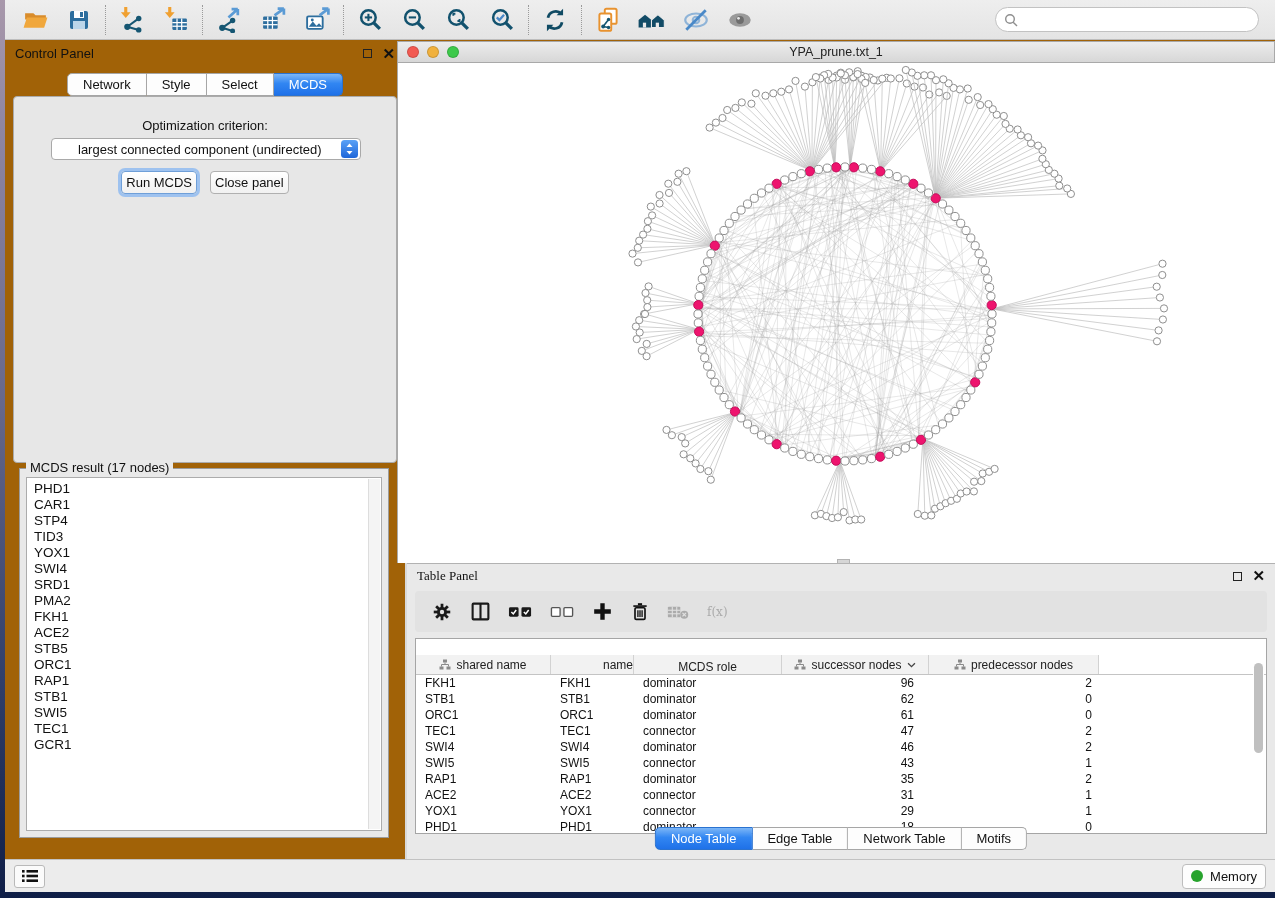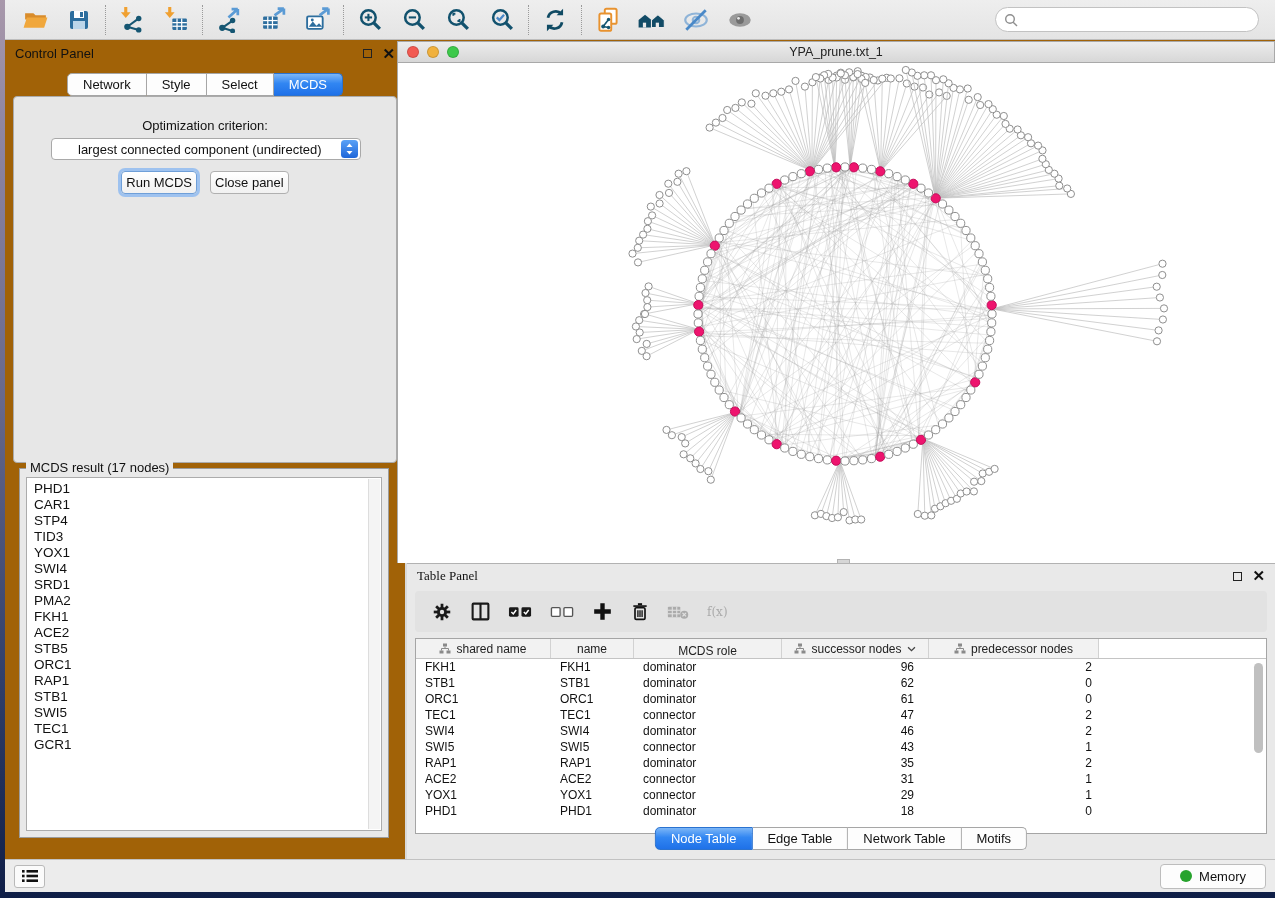--- a/index.html
+++ b/index.html
@@ -74,44 +74,44 @@
 
   
   .table-panel { position:absolute; left:402px; top:563px; right:0; bottom:33px; background:#e9e9e9; border-top:1px solid #b2b2b2; }
   .tp-header { height:24px; display:flex; align-items:flex-end; padding:4px 10px;font-family:Liberation Serif, serif; }
   .tp-toolbar { position:absolute; top:27px; left:8px; right:8px; height:41px; background:#e2e2e2;
                 border-radius:4px; display:flex; align-items:center; gap:17px; padding:0 16px; }
   .tp-tool { display:flex; align-items:center; justify-content:center; }
   .fx-label { font-family:"DejaVu Serif", serif; font-size:12px; color:#ababab; }
 
   .node-table { position:absolute; top:74px; left:8px; right:8px; height:196px; background:#fff; border:1px solid #a5a5a5; }
-  .nt-header { display:flex; height:20px; border-bottom:1px solid #c4c4c4; }
+  .nt-header { display:flex; height:20px; border-bottom:1px solid #c4c4c4;margin-top:16px; }
   .nt-hcell { background:#f2f2f2; border-right:1px solid #d2d2d2; display:flex; align-items:center;
               justify-content:center; gap:5px; font-size:12px; color:#222; flex:0 0 auto; }
-  .nt-hcell:nth-child(1){ width:135px; } .nt-hcell:nth-child(2){ width:83px; }
+  .nt-hcell:nth-child(1){ width:135px; } .nt-hcell:nth-child(2){ width:83px;justify-content:flex-end; }
   .nt-hcell:nth-child(3){ width:148px;flex-direction:column; } .nt-hcell:nth-child(4){ width:147px; }
   .nt-hcell:nth-child(5){ width:170px; }
   .nt-row { display:flex; height:16px; align-items:center; font-size:12px; }
   .nt-cell { flex:0 0 auto; padding-left:9px; white-space:nowrap; overflow:hidden; }
   .nt-row .nt-cell:nth-child(1){ width:135px; } .nt-row .nt-cell:nth-child(2){ width:83px; }
   .nt-row .nt-cell:nth-child(3){ width:148px; }
   .nt-row .nt-cell:nth-child(4){ width:147px; text-align:right; padding-right:15px; padding-left:0; }
   .nt-row .nt-cell:nth-child(5){ width:170px; text-align:right; padding-right:7px; padding-left:0; }
   .table-scroll { position:absolute; top:22px; bottom:2px; right:2px; width:11px; background:#fff; }
   .table-thumb { position:absolute; top:2px; left:1px; width:9px; height:90px; background:#c0c0c0; border-radius:5px; }
 
   .tp-tabs { position:absolute; bottom:9px; left:50%; transform:translateX(-50%); display:flex; }
 
   
   .status-bar { position:absolute; bottom:0; left:0; right:0; height:33px; background:#ececec;
                 border-top:1px solid #c2c2c2; display:flex; align-items:center; padding:0 9px; }
   .list-btn { width:31px; height:23px; background:#fbfbfb; border:1px solid #b9b9b9; border-radius:3px;
               display:flex; align-items:center; justify-content:center; }
   .memory-btn { margin-left:auto; height:25px; background:#fdfdfd; border:1px solid #bdbdbd; border-radius:4px;
-                display:flex; align-items:center; gap:7px; padding:0 19px; font-size:13px; }
+                display:flex; align-items:center; gap:7px; padding:0 8px; font-size:13px; }
   .mem-dot { width:12px; height:12px; border-radius:50%; }
 </style>
 </head>
 <body>
 
 <div class="app">
 
   <div class="toolbar">
     <div class="tbtn">
       <svg width="27" height="27" viewBox="0 0 26 26">

